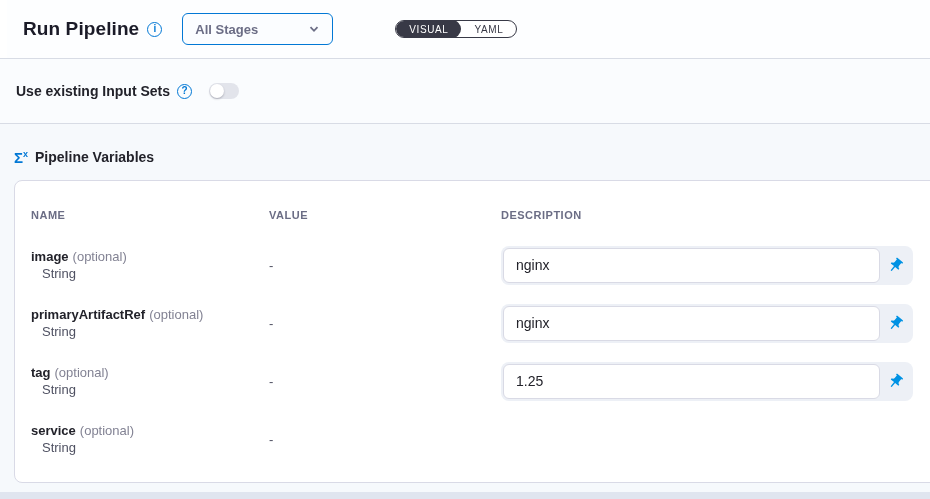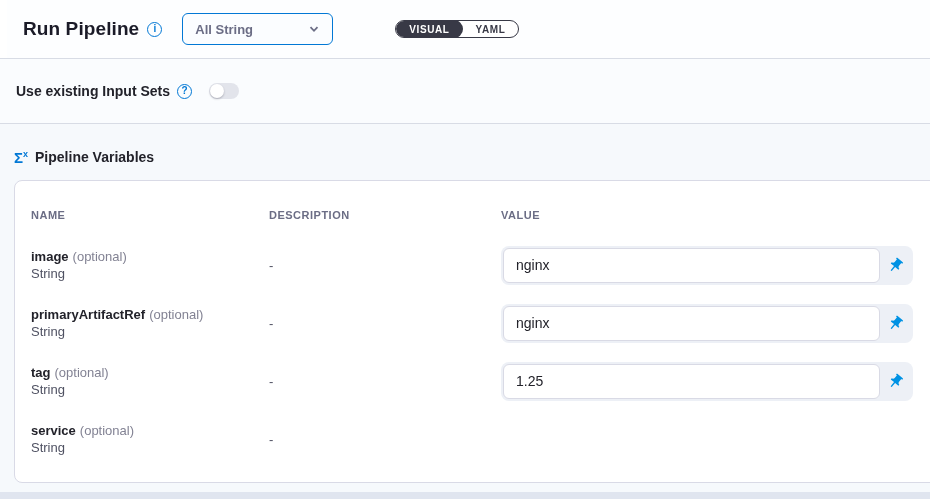--- a/index.html
+++ b/index.html
@@ -36,21 +36,21 @@
   .stage-dropdown .sel-text { font-size: 13px; color: #6b6d85; font-weight: 600; }
   .chevron { width: 12px; height: 12px; stroke: #6b6d85; fill: none; stroke-width: 1.8; }
 
   .seg-toggle {
     margin-left: 62px;
     display: flex; align-items: center; height: 18px;
     border: 1.5px solid #383946; border-radius: 10px; background: #ffffff;
     overflow: hidden;
   }
   .seg {
-    font-size: 10px; font-weight: 700; letter-spacing: .6px;
+    font-size: 10px; font-weight: 400; letter-spacing: .6px;
     padding: 0 13px; height: 18px; display: flex; align-items: center;
     color: #383946; cursor: pointer;
   }
   .seg.active { background: #383946; color: #ffffff; border-radius: 9px; }
 
   .divider { height: 1px; background: #d8dce5; flex-shrink: 0; }
 
   
   .input-sets-band { height: 64px; background: #fafcfe; display: flex; align-items: center; padding: 0 16px; flex-shrink: 0; }
   .input-sets-label { font-size: 14px; font-weight: 700; color: #22222a; }
@@ -82,21 +82,21 @@
   .grid-row { display: grid; grid-template-columns: 238px 232px 1fr; align-items: center; }
   .thead { margin-bottom: 15px; }
   .th {
     font-size: 11px; font-weight: 700; letter-spacing: .5px;
     color: #6b6d85; text-transform: uppercase;
   }
   .var-row { height: 58px; }
   .name-cell { line-height: 17px; font-size: 13px; }
   .var-name { font-weight: 700; color: #22222a; }
   .var-optional { color: #828293; margin-left: 4px; margin-top: 24px; }
-  .var-type { color: #4f5162; }
+  .var-type { color: #4f5162; margin-left: 11px; }
   .desc-cell { font-size: 13px; color: #4f5162; }
 
   .input-group {
     display: flex; align-items: stretch;
     background: #edf0f6; border-radius: 8px; padding: 2px;
     height: 39px; width: 100%; max-width: 420px;
   }
   .var-input {
     flex: 1; min-width: 0;
     border: 1px solid #d9dae5; border-radius: 6px;
@@ -115,21 +115,21 @@
 </head>
 <body>
 
 <div class="page">
 
   <div class="topbar">
     <div class="page-title">Run Pipeline</div>
     <span class="icon-circle title-info">i</span>
 
     <div class="stage-dropdown">
-      <span class="sel-text">All String</span>
+      <span class="sel-text">All Stages</span>
       <svg class="chevron" viewBox="0 0 12 12">
         <polyline points="2.5,4.2 6,7.8 9.5,4.2"></polyline>
       </svg>
     </div>
 
     <div class="seg-toggle">
       <div class="seg active">VISUAL</div>
       <div class="seg">YAML</div>
     </div>
   </div>
@@ -148,22 +148,22 @@
 
   <div class="variables-section">
     <div class="section-title-row">
       <span class="sigma-icon"><span>Σ</span><sup>x</sup></span>
       <span class="section-title">Pipeline Variables</span>
     </div>
 
     <div class="card">
       <div class="grid-row thead">
         <div class="th">NAME</div>
+        <div class="th">VALUE</div>
         <div class="th">DESCRIPTION</div>
-        <div class="th">VALUE</div>
       </div>
 
       <div class="grid-row var-row">
         <div class="name-cell">
           <span class="var-name">image</span><span class="var-optional">(optional)</span><br>
           <span class="var-type">String</span>
         </div>
         <div class="desc-cell">-</div>
         <div class="value-cell">
           <div class="input-group">

